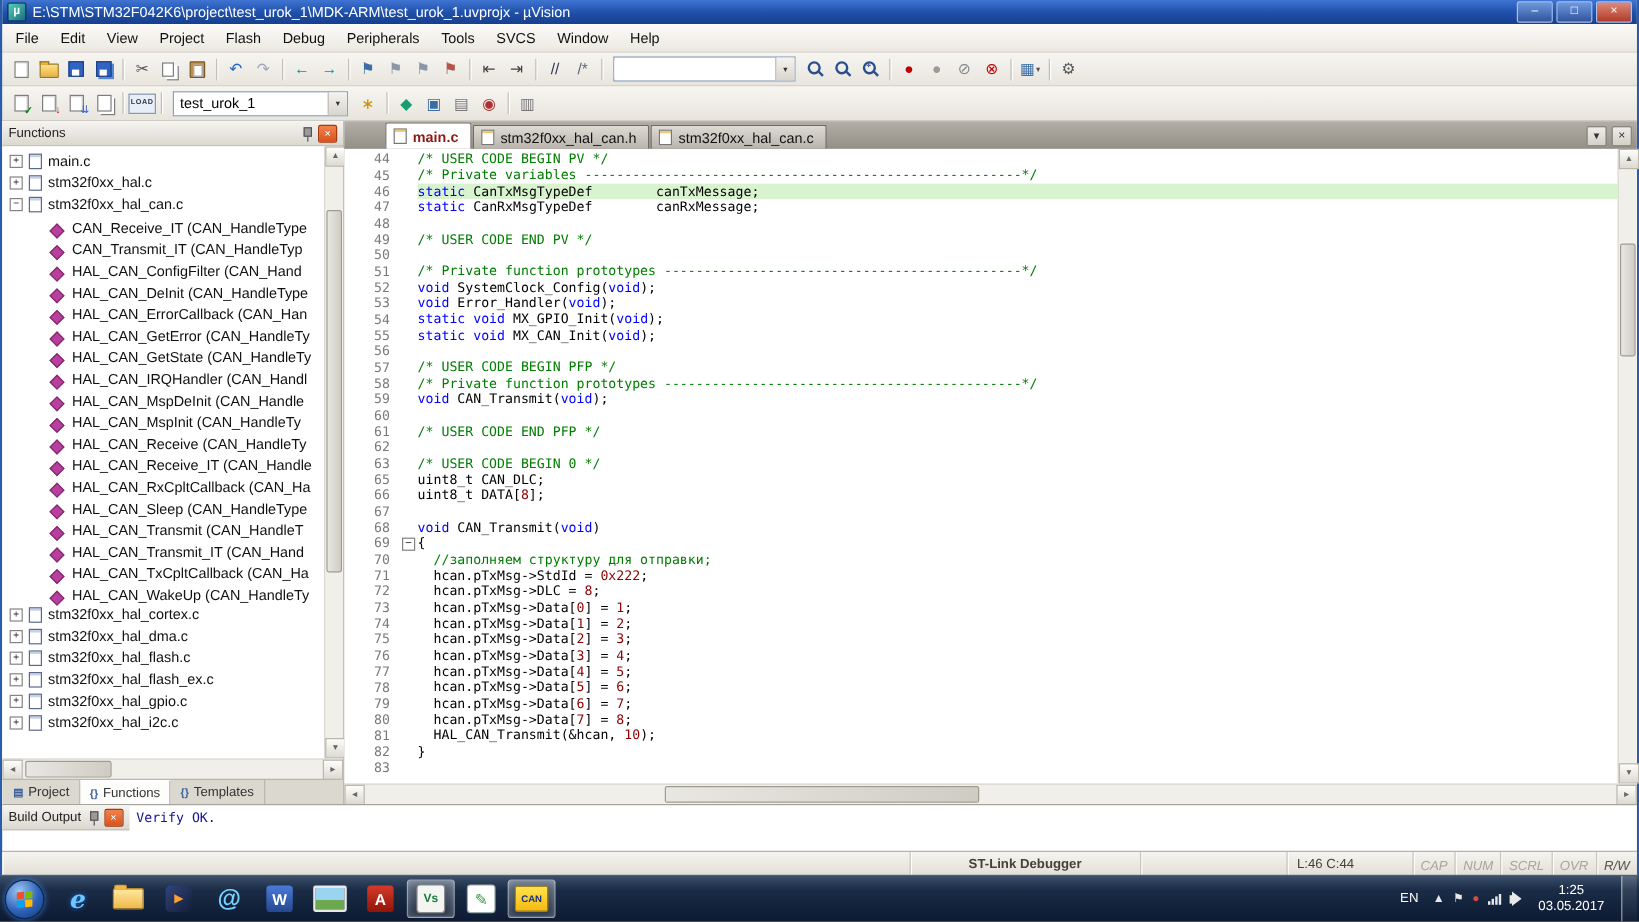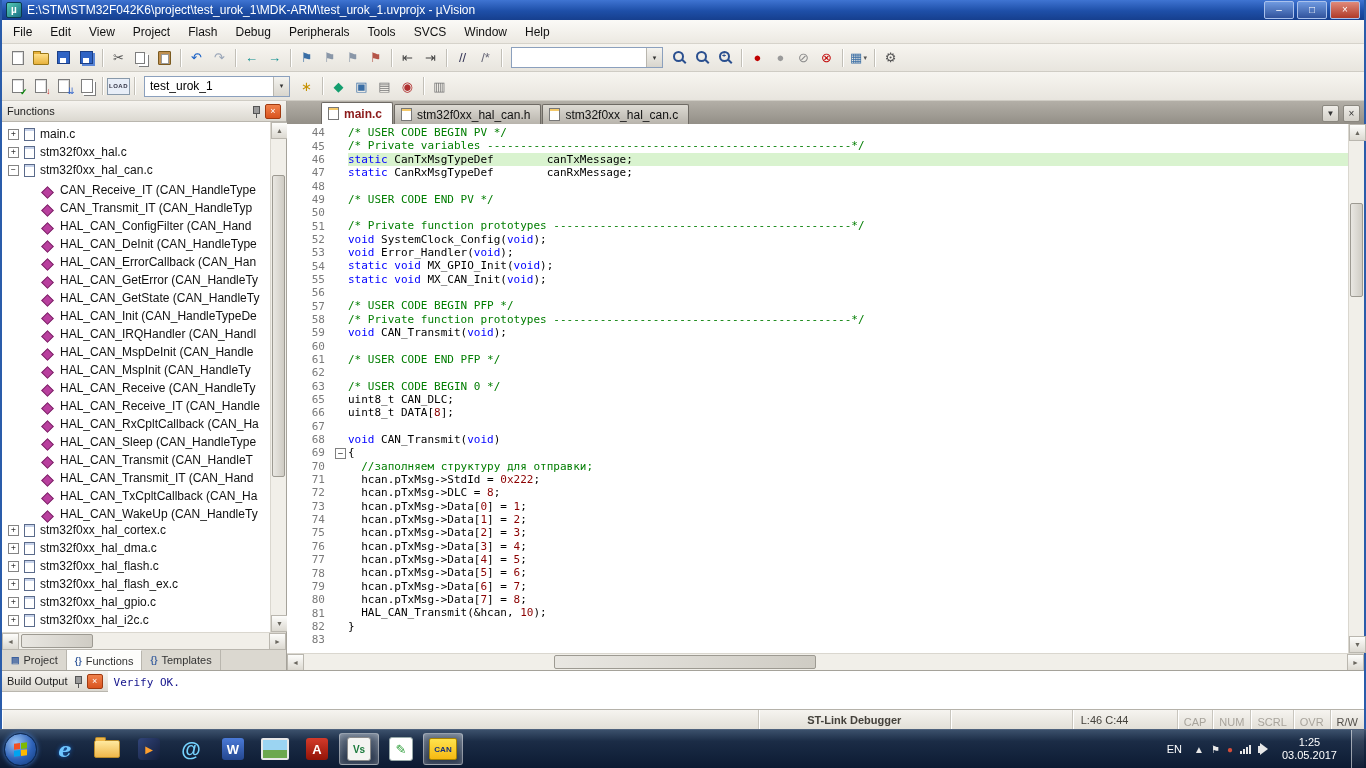--- a/index.html
+++ b/index.html
@@ -115,21 +115,21 @@
   .bo-line{font:11px "DejaVu Sans Mono",monospace;color:#14148c;}
   
   .statusbar{height:20px;display:flex;align-items:stretch;background:linear-gradient(#f6f4f0,#e1ded6);
        border-top:1px solid #b5b2aa;font-size:11px;color:#44413b;}
   .scell{display:flex;align-items:center;padding:0 8px;border-left:1px solid #c9c6be;box-shadow:inset 1px 0 0 #fff;}
   .s-left{flex:1;border-left:none;}
   .s-debug{width:175px;justify-content:center;font-weight:bold;}
   .s-gap{width:105px;}
   .s-pos{width:88px;}
   .sflags{display:flex;align-items:stretch;}
-  .scell.flag{color:#a8a49c;padding:12px 6px;}
+  .scell.flag{color:#a8a49c;padding:12px 6px;font-style:italic;}
   .scell.flag.dark{color:#55524c;}
   
   .taskbar{position:absolute;left:0;right:0;bottom:0;height:38px;display:flex;align-items:center;
        background:linear-gradient(#3b506b 0%,#1b2c46 30%,#0c1a32 100%);border-top:1px solid #4e617c;}
   .tapps{display:flex;align-items:center;gap:2px;padding-left:4px;flex:1;}
   .orb{width:31px;height:31px;border-radius:50%;margin-right:6px;display:grid;place-items:center;
        background:radial-gradient(circle at 35% 28%,#9cc6f5,#2e62b8 55%,#113976);border:1px solid #0b2a58;box-shadow:0 0 5px #3f77c9;}
   .orbflag{width:13px;height:13px;display:grid;grid-template-columns:1fr 1fr;grid-template-rows:1fr 1fr;gap:1px;transform:skewY(-6deg);}
   .orbflag span{display:block;}
   .tapp{width:40px;height:32px;display:flex;align-items:center;justify-content:center;border-radius:3px;}
@@ -380,24 +380,20 @@
               <div class="trow tfunc">
                 <span class="t-func"></span>
                 <span class="t-label">HAL_CAN_GetError (CAN_HandleTy</span>
               </div>
               <div class="trow tfunc">
                 <span class="t-func"></span>
                 <span class="t-label">HAL_CAN_GetState (CAN_HandleTy</span>
               </div>
               <div class="trow tfunc">
                 <span class="t-func"></span>
-                <span class="t-label">HAL_CAN_Init (CAN_HandleTypeDe</span>
-              </div>
-              <div class="trow tfunc">
-                <span class="t-func"></span>
                 <span class="t-label">HAL_CAN_IRQHandler (CAN_Handl</span>
               </div>
               <div class="trow tfunc">
                 <span class="t-func"></span>
                 <span class="t-label">HAL_CAN_MspDeInit (CAN_Handle</span>
               </div>
               <div class="trow tfunc">
                 <span class="t-func"></span>
                 <span class="t-label">HAL_CAN_MspInit (CAN_HandleTy</span>
               </div>

